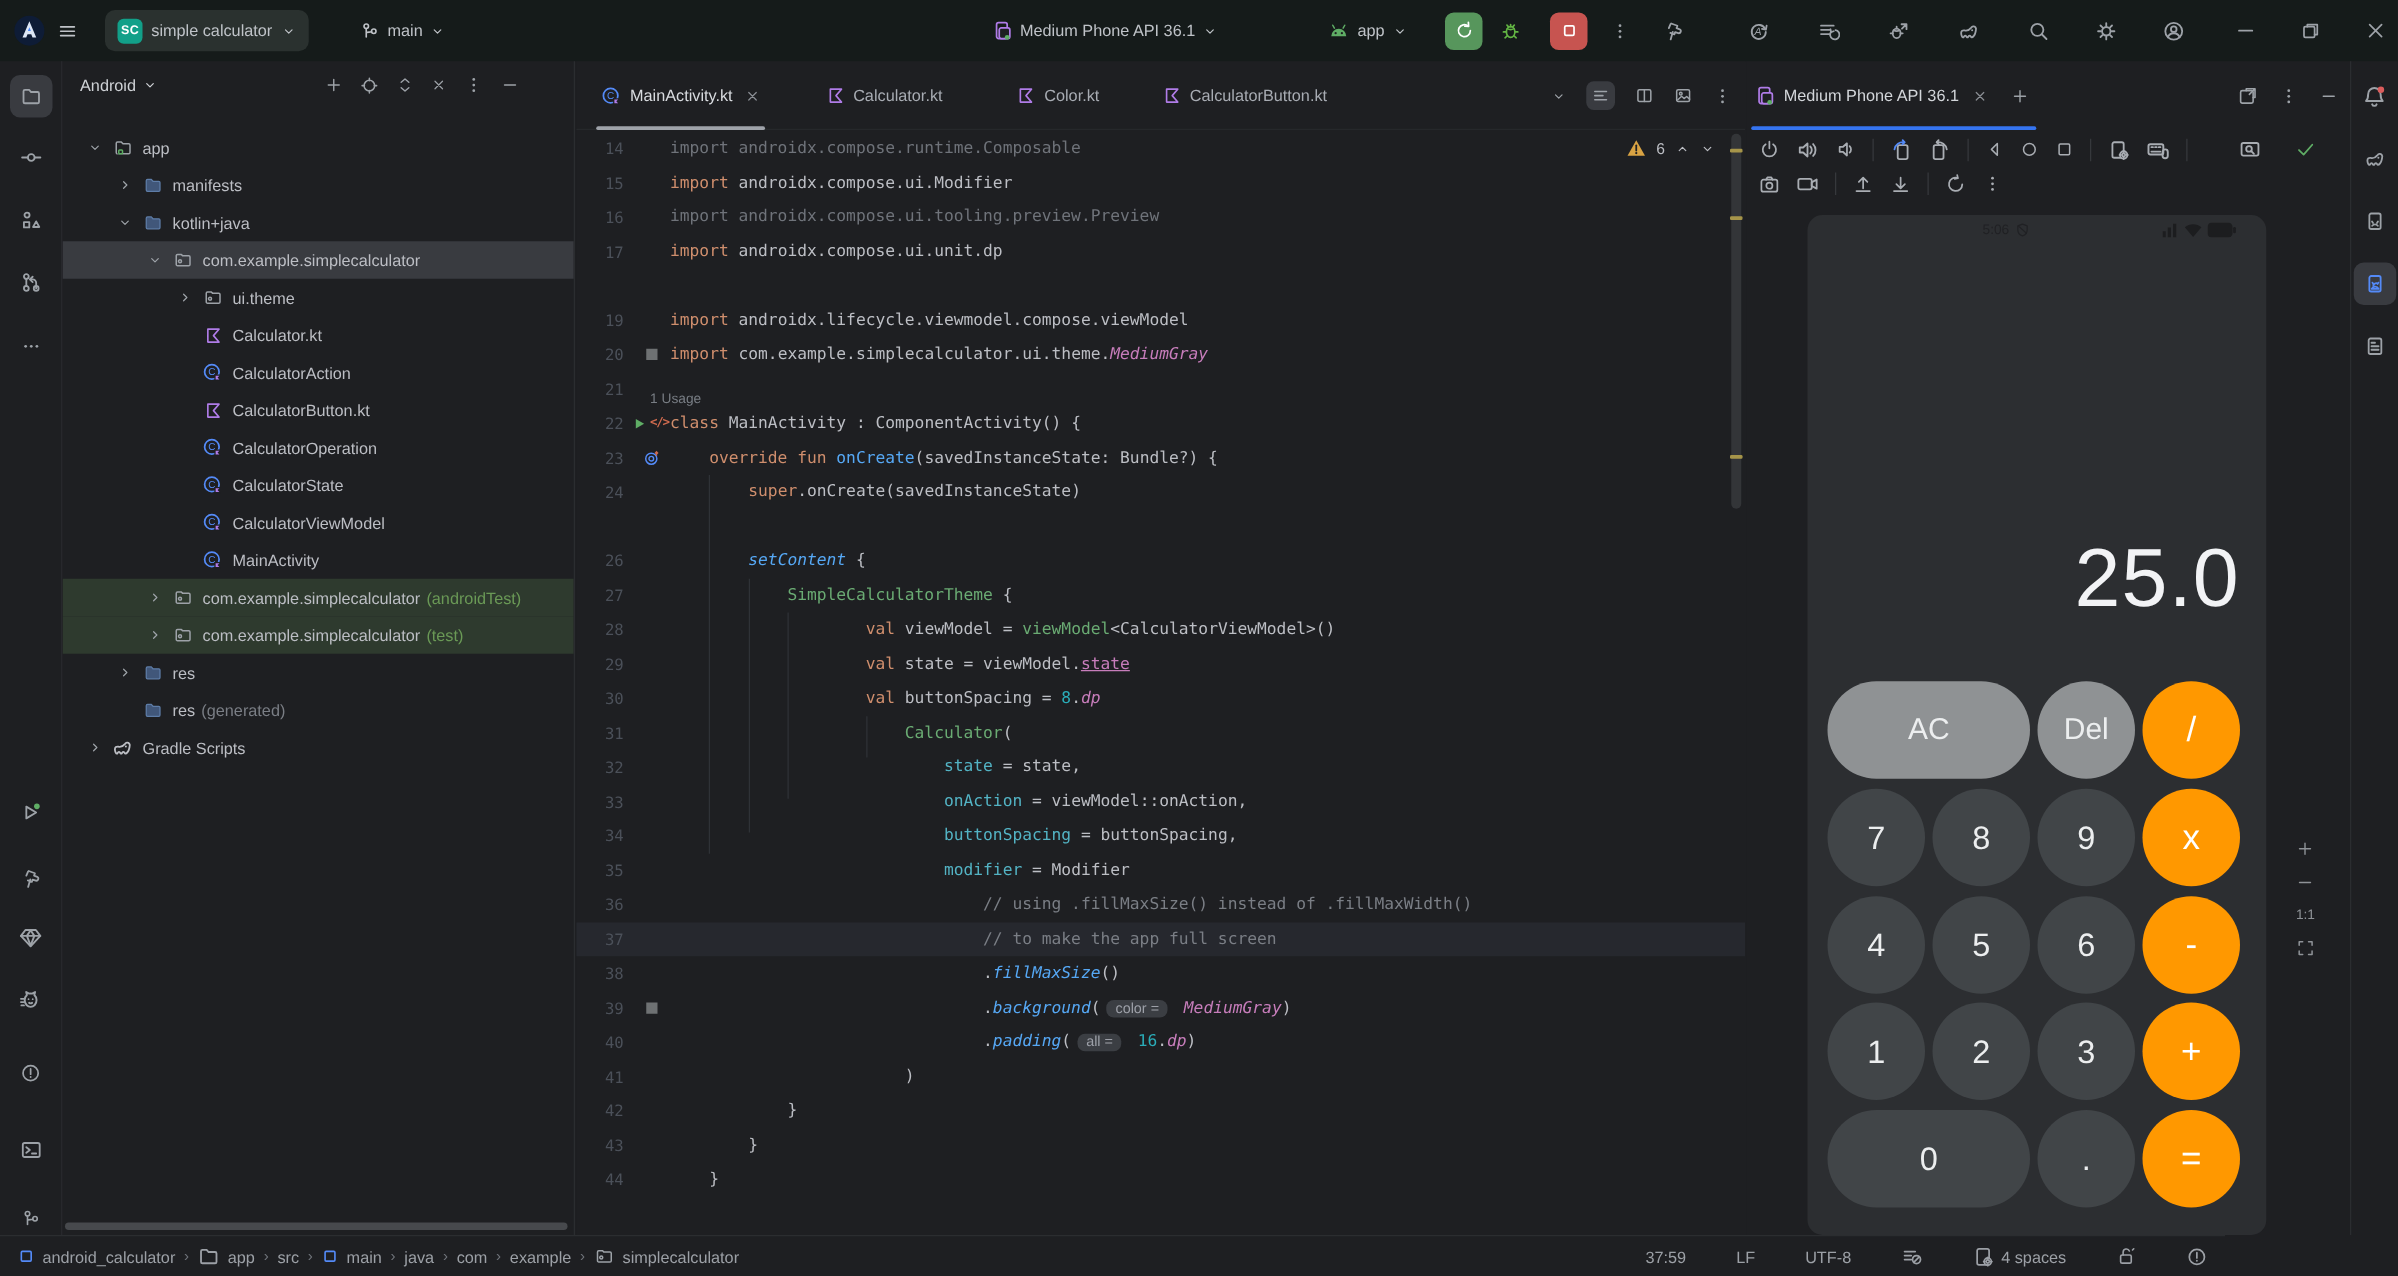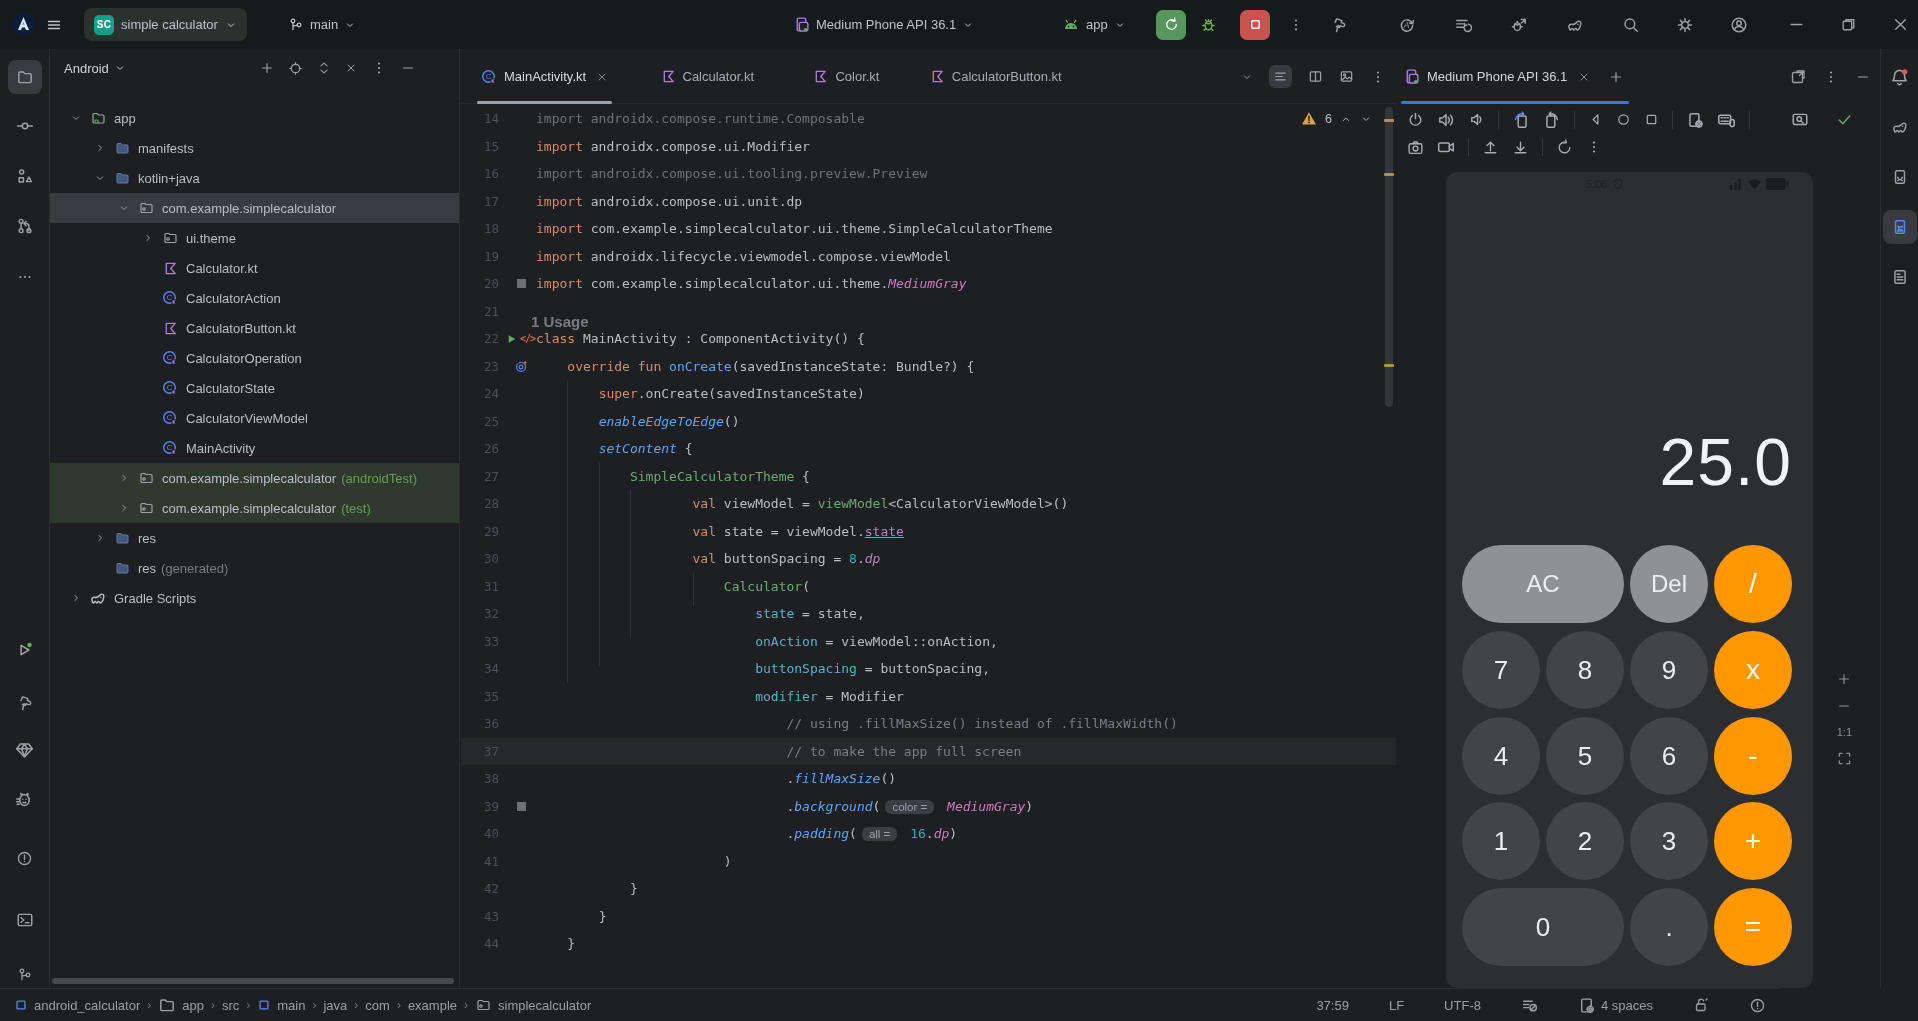--- a/index.html
+++ b/index.html
@@ -49,21 +49,21 @@
   .cline.current{background:#26282E;}
   .lnum{position:absolute;left:0;width:38px;text-align:right;color:#4B5059;font-size:12.5px;}
   .lgut{position:absolute;left:46px;width:28px;display:flex;align-items:center;justify-content:center;}
   .ltext{position:absolute;left:75px;white-space:pre;}
   .t-d{color:#BCBEC4}.t-k{color:#CF8E6D}.t-g{color:#6F737A}.t-f{color:#56A8F5}
   .t-fi{color:#56A8F5;font-style:italic}.t-c{color:#6AAB73}.t-n{color:#2AACB8}
   .t-a{color:#53B3C4}.t-mi{color:#C77DBB;font-style:italic}
   .t-mu{color:#C77DBB;text-decoration:underline}.t-cm{color:#7A7E85}
   .hintchip{background:#3B3E43;color:#9DA0A8;border-radius:6px;padding:1px 7px;margin:0 5px;font-size:11.5px;
     font-family:"Liberation Sans",sans-serif;font-style:normal;}
-  #usage-hint{position:absolute;left:70px;color:#787D84;font-size:15px;font-family:"Liberation Sans",sans-serif;font-weight:bold;}
+  #usage-hint{position:absolute;left:59px;color:#787D84;font-size:11px;font-family:"Liberation Sans",sans-serif;}
   .guide{position:absolute;width:1px;background:#2F3237;}
   #warn-widget{position:absolute;right:24px;top:62px;display:flex;align-items:center;gap:8px;color:#BCBEC4;font-size:12.5px;}
   #ed-scrollbar{position:absolute;right:3px;top:58px;width:8px;height:300px;border-radius:4px;background:#3C3E42;opacity:.7;}
   .sb-mark{position:absolute;right:2px;width:10px;height:3px;border-radius:1px;background:#B3A04C;opacity:.9;}
   
   #device-panel{position:absolute;left:1397px;top:49px;width:483px;bottom:33px;background:#1E1F22;}
   #dp-tabrow{position:absolute;left:0;top:0;width:100%;height:55px;}
   #dp-tab{position:absolute;left:6px;top:0;height:55px;display:flex;align-items:center;gap:7px;font-size:13px;color:#D3D6DA;}
   #dp-tab:after{content:"";position:absolute;left:-2px;right:-6px;bottom:0;height:3px;background:#3574F0;border-radius:2px;}
   #dp-tab-right{position:absolute;right:10px;top:0;height:55px;display:flex;align-items:center;gap:17px;color:#9DA2A8;}
@@ -767,24 +767,20 @@
         <span class="ltext"><span class="t-k">import</span><span class="t-d"> androidx.compose.ui.Modifier</span></span>
       </div>
       <div class="cline" style="top: 55px;">
         <span class="lnum">16</span>
         <span class="ltext"><span class="t-g">import androidx.compose.ui.tooling.preview.Preview</span></span>
       </div>
       <div class="cline" style="top: 82.5px;">
         <span class="lnum">17</span>
         <span class="ltext"><span class="t-k">import</span><span class="t-d"> androidx.compose.ui.unit.dp</span></span>
       </div>
-      <div class="cline" style="top: 110px;">
-        <span class="lnum">18</span>
-        <span class="ltext"><span class="t-k">import</span><span class="t-d"> com.example.simplecalculator.ui.theme.SimpleCalculatorTheme</span></span>
-      </div>
       <div class="cline" style="top: 137.5px;">
         <span class="lnum">19</span>
         <span class="ltext"><span class="t-k">import</span><span class="t-d"> androidx.lifecycle.viewmodel.compose.viewModel</span></span>
       </div>
       <div class="cline" style="top: 165px;">
         <span class="lnum">20</span>
         <span class="lgut">
           <span style="width:9px;height:9px;background:#6E7173;display:inline-block;"></span>
         </span>
         <span class="ltext"><span class="t-k">import</span><span class="t-d"> com.example.simplecalculator.ui.theme.</span><span class="t-mi">MediumGray</span></span>
@@ -810,24 +806,20 @@
             <circle cx="6.5" cy="7.5" r="4.8" stroke="#548AF7" stroke-width="1.3"></circle>
             <circle cx="6.5" cy="7.5" r="2" stroke="#548AF7" stroke-width="1.2"></circle>
             <path d="M11 5V1.8M9.7 3l1.3-1.4L12.3 3" stroke="#CE6A4E" stroke-width="1.2"></path>
           </svg>
         </span>
         <span class="ltext"><span class="t-d">    </span><span class="t-k">override fun </span><span class="t-f">onCreate</span><span class="t-d">(savedInstanceState: Bundle?) {</span></span>
       </div>
       <div class="cline" style="top: 275px;">
         <span class="lnum">24</span>
         <span class="ltext"><span class="t-d">        </span><span class="t-k">super</span><span class="t-d">.onCreate(savedInstanceState)</span></span>
-      </div>
-      <div class="cline" style="top: 302.5px;">
-        <span class="lnum">25</span>
-        <span class="ltext"><span class="t-d">        </span><span class="t-fi">enableEdgeToEdge</span><span class="t-d">()</span></span>
       </div>
       <div class="cline" style="top: 330px;">
         <span class="lnum">26</span>
         <span class="ltext"><span class="t-d">        </span><span class="t-fi">setContent</span><span class="t-d"> {</span></span>
       </div>
       <div class="cline" style="top: 357.5px;">
         <span class="lnum">27</span>
         <span class="ltext"><span class="t-d">            </span><span class="t-c">SimpleCalculatorTheme</span><span class="t-d"> {</span></span>
       </div>
       <div class="cline" style="top: 385px;">

